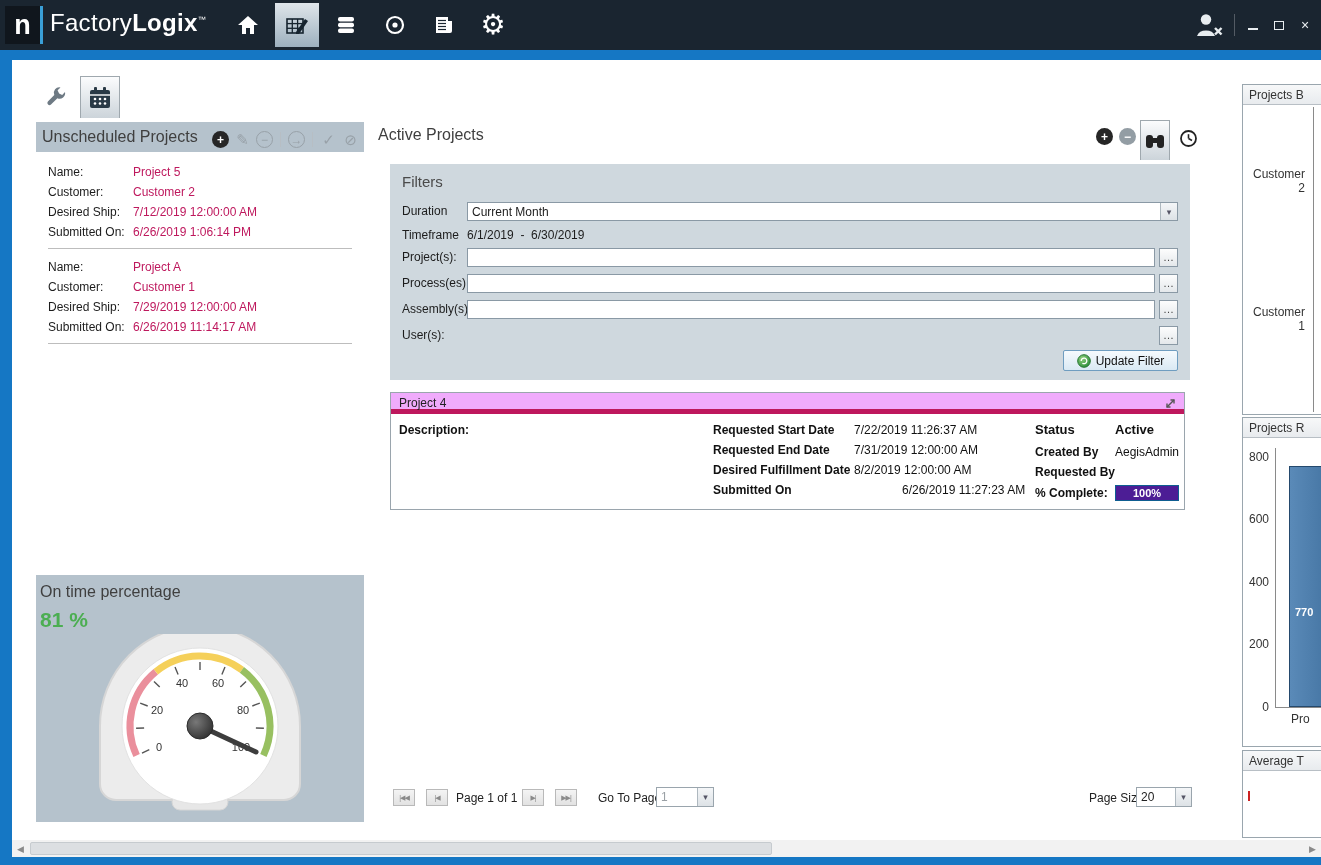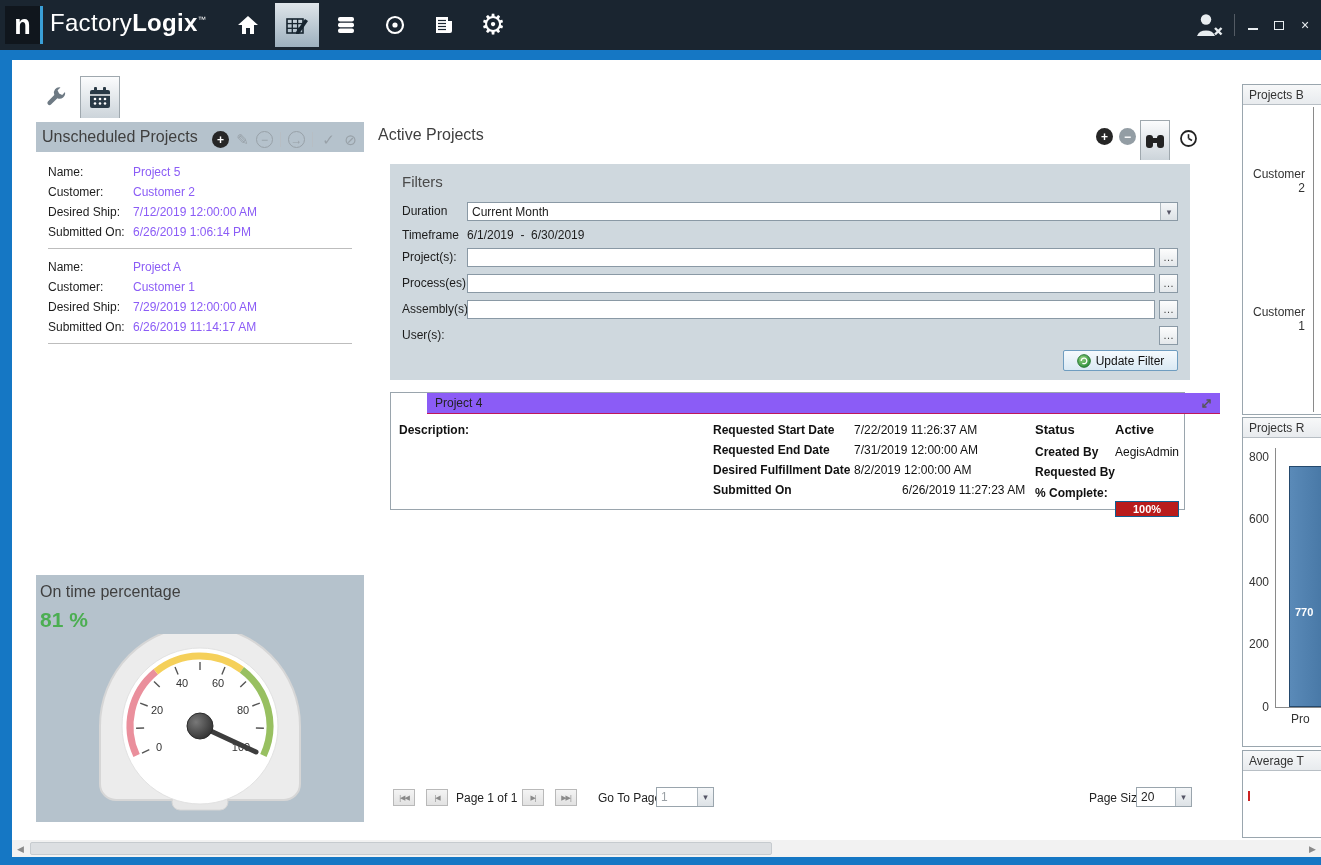--- a/index.html
+++ b/index.html
@@ -37,43 +37,43 @@
   .outl { border:1.5px solid #98a1a8; color:#98a1a8; }
   .plaing { color:#98a1a8; border:none; font-size:15px; width:17px; height:17px; display:flex; align-items:center; justify-content:center; cursor:pointer; }
   .tsep { width:1px; height:15px; background:#b7bec4; margin:1px 2px; }
 
   
   .uspanel { position:absolute; left:24px; top:62px; width:328px; height:700px; background:#b5c2cc; }
   .ustoolbar { position:absolute; right:5px; top:9px; display:flex; gap:5px; align-items:center; }
   .listbox { position:absolute; left:0; top:30px; width:328px; height:423px; background:#fff; overflow:hidden; padding:10px 12px 0 12px; }
   .erow { display:flex; height:20px; align-items:center; }
   .elabel { width:85px; color:#1c1c1c; }
-  .evalue { color:#8b5cf6; white-space:nowrap; }
+  .evalue { color:#be185d; white-space:nowrap; }
   .esep { height:1px; background:#bdbdbd; margin:6px 0 8px 0; }
   .ontime-label { position:absolute; left:4px; top:461px; font-size:16px; color:#3f3f3f; }
   .ontime-value { position:absolute; left:4px; top:486px; font-size:21px; font-weight:bold; color:#4cae52; }
 
   
   .filters { position:absolute; left:378px; top:104px; width:800px; height:216px; background:#cfd8de; }
   .fltitle { position:absolute; left:12px; top:9px; font-size:15px; color:#4a4a4a; }
   .flabel { position:absolute; left:12px; height:19px; line-height:19px; color:#1c1c1c; white-space:nowrap; }
   .ftext { position:absolute; left:77px; width:688px; height:19px; border:1px solid #8a99a5; background:#fff; font-family:"Liberation Sans",sans-serif; font-size:12px; padding:0 4px; color:#1c1c1c; }
   .dots { position:absolute; left:769px; width:19px; height:19px; border:1px solid #8a99a5; background:linear-gradient(#fdfdfd,#e4e8eb); font-size:11px; line-height:1; color:#444; cursor:pointer; }
   .combo { position:absolute; left:77px; width:711px; height:19px; border:1px solid #8a99a5; background:#fff; display:flex; align-items:center; cursor:pointer; }
   .combo .ctext { flex:1; padding:0 4px; color:#1c1c1c; white-space:nowrap; overflow:hidden; }
   .combo .carrow { width:17px; height:100%; background:linear-gradient(#f4f6f8,#dde2e6); border-left:1px solid #aeb8bf; color:#556; font-size:9px; display:flex; align-items:center; justify-content:center; }
   .ftextval { position:absolute; left:77px; height:19px; line-height:19px; color:#1c1c1c; white-space:nowrap; }
   .updatebtn { position:absolute; left:673px; top:186px; width:115px; height:21px; border:1px solid #6f9dc0; border-radius:2px; background:linear-gradient(#f6fafd,#d9e9f4); display:flex; align-items:center; justify-content:center; gap:5px; font-size:12px; color:#111; cursor:pointer; font-family:"Liberation Sans",sans-serif; }
 
   
   .card { position:absolute; left:378px; top:332px; width:795px; height:118px; border:1px solid #9aa5ad; background:#fff; }
-  .cardhead { position:absolute; left:0; top:0; width:100%; height:21px; background:#8b5cf6; border-bottom:1px solid #be185d;margin-left:36px; }
+  .cardhead { position:absolute; left:0; top:0; width:100%; height:21px; background:#f0abfc; border-bottom:5px solid #be185d; }
   .clabel { position:absolute; font-weight:bold; white-space:nowrap; color:#111; }
   .cvalue { position:absolute; white-space:nowrap; color:#111; }
-  .progress { position:absolute; left:724px; top:92px; width:64px; height:16px; background:#b91c1c; border:1px solid #0f5e91; display:flex; align-items:center; justify-content:center; color:#fff; font-weight:bold; font-size:11px;margin-top:16px; }
+  .progress { position:absolute; left:724px; top:92px; width:64px; height:16px; background:#4c1d95; border:1px solid #0f5e91; display:flex; align-items:center; justify-content:center; color:#fff; font-weight:bold; font-size:11px; }
 
   
   .pgbtn { position:absolute; top:729px; width:22px; height:17px; background:linear-gradient(#f4f4f4,#e2e2e2); border:1px solid #b9b9b9; color:#8a8a8a; font-size:7px; display:flex; align-items:center; justify-content:center; letter-spacing:-1px; cursor:pointer; }
   .pgtext { position:absolute; top:731px; color:#222; white-space:nowrap; }
   .minicombo { position:absolute; top:727px; height:20px; border:1px solid #9aa5ad; background:#fff; display:flex; align-items:center; cursor:pointer; }
   .minicombo .ctext { flex:1; padding:0 4px; }
   .minicombo .carrow { width:16px; height:100%; background:linear-gradient(#f4f6f8,#dde2e6); border-left:1px solid #aeb8bf; color:#556; font-size:9px; display:flex; align-items:center; justify-content:center; }
   .disabledtx { color:#9aa0a5; }
 
   

